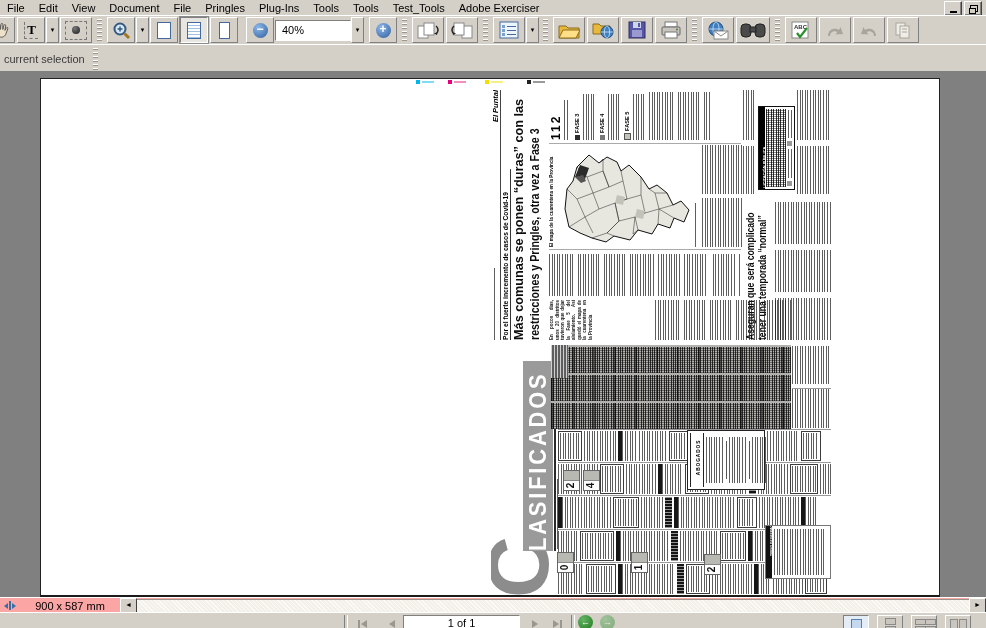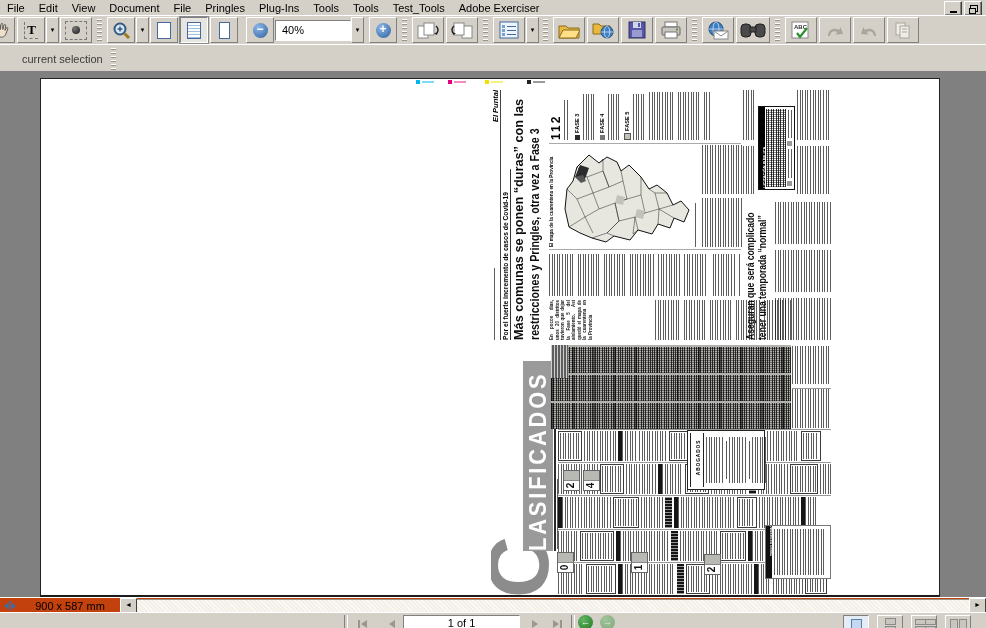--- a/index.html
+++ b/index.html
@@ -56,21 +56,21 @@
     repeating-linear-gradient(180deg,rgba(0,0,0,.8) 0 1px,transparent 1px 2.4px);}
   .abs{position:absolute;}
   .adhd{height:4px;background:#161616;}
   .adbox{border:1px solid #3c3c3c;padding:1px;background:#fff;}
   .adinv{background:#141414;background-image:repeating-linear-gradient(90deg,rgba(255,255,255,.55) 0 1px,transparent 1px 3px);}
   .thumb{position:absolute;width:19px;height:15px;background:#fff;border:1px solid #666;display:flex;z-index:5;}
   .thumb .num{width:9px;font-weight:bold;font-size:10px;line-height:14px;text-align:center;color:#111;}
   .thumb .pho{flex:1;background:#b9b9b4;border-left:1px solid #888;}
   .hairR{border-right:1px solid #9a9a9a;}
   
-  .statusrow{position:absolute;left:0;top:597px;width:986px;height:15px;background:#c2410c;
+  .statusrow{position:absolute;left:0;top:597px;width:986px;height:15px;background:#fca5a5;
     border-top:1px solid #fff;display:flex;align-items:center;}
   .track{height:13px;flex:1;background:#f2f0e9;
     background-image:repeating-linear-gradient(45deg,#fbfaf6 0 1px,transparent 1px 3px);
     border-top:1px solid #9a968d;}
   .scbtn{width:15px;height:13px;background:#d4d0c8;border:1px solid;border-color:#fff #404040 #404040 #fff;
     font-size:7px;line-height:11px;text-align:center;}
   .bottombar{position:absolute;left:0;top:612px;width:986px;height:16px;background:#d4d0c8;
     border-top:1px solid #fff;display:flex;align-items:flex-start;padding-top:2px;overflow:hidden;}
   .navb{width:22px;height:18px;display:flex;align-items:center;justify-content:center;gap:1px;background:#d4d0c8;}
   .tri-l{width:0;height:0;border-top:4px solid transparent;border-bottom:4px solid transparent;border-right:6px solid #9b978e;}
@@ -264,21 +264,21 @@
       <svg width="18" height="18">
         <rect x="2" y="2" width="9" height="12" fill="#efede8" stroke="#a9a59b"></rect>
         <rect x="6" y="5" width="9" height="12" fill="#efede8" stroke="#a9a59b"></rect>
         <line x1="8" y1="8" x2="13" y2="8" stroke="#a9a59b"></line>
           <line x1="8" y1="11" x2="13" y2="11" stroke="#a9a59b"></line>
       </svg>
     </span>
   </div>
 
   <div class="toolbar2">
-    <span style="padding:0 4px;color:#3a3a3a;margin-left:18px;">current selection</span>
+    <span style="padding:0 4px;color:#3a3a3a;">current selection</span>
     <span class="grip"></span>
   </div>
 
   <div class="docarea">
     <div class="sheet">
 
       <span class="regmark" style="left:375px">
           <span class="regsq" style="background:#00b7eb"></span>
           <span class="regtx" style="background:#7fdcf5"></span>
         </span>

